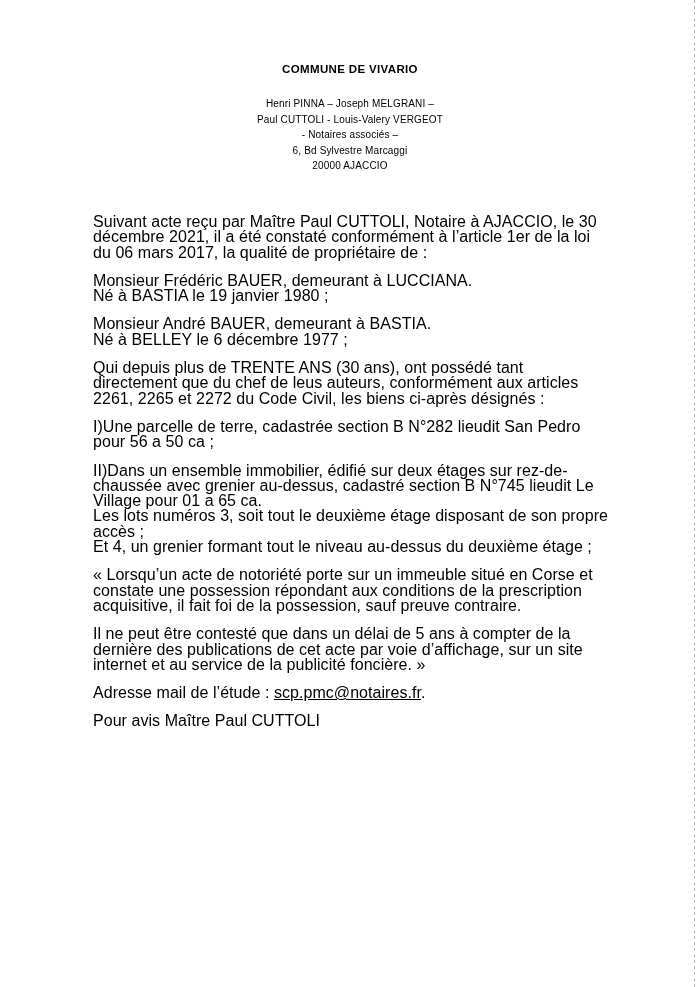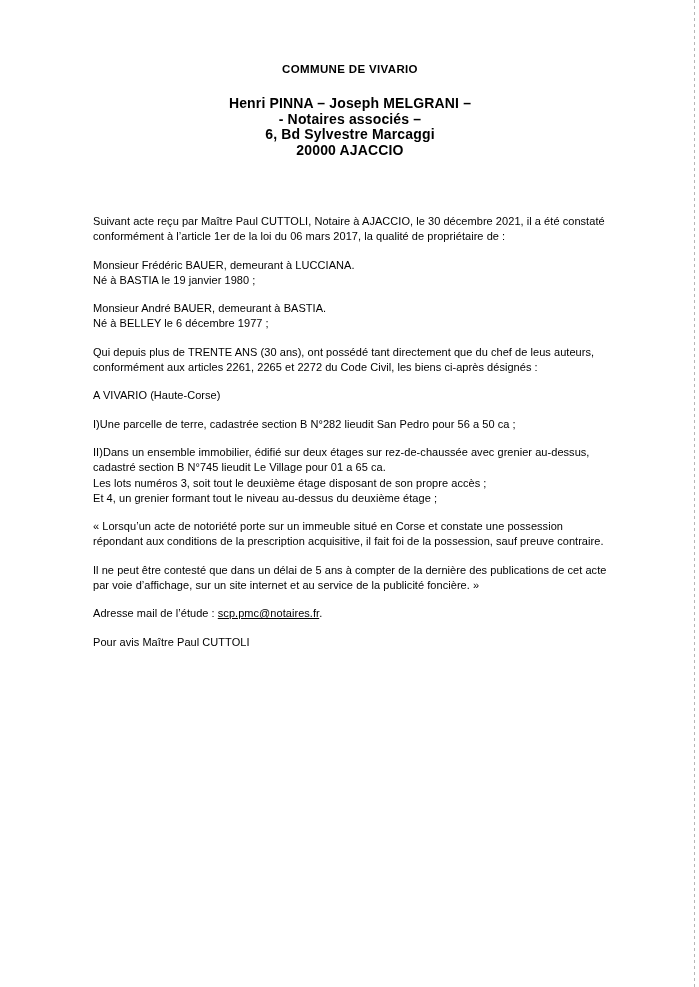--- a/index.html
+++ b/index.html
@@ -54,33 +54,33 @@
   }
   .title-line {
     font-weight: bold;
     font-size: 11.5px;
     letter-spacing: 0.35px;
     line-height: 1.25;
   }
   .title-line.first { margin-bottom: 18px; }
   .firm-block {
     margin-top: 20px;
-    font-weight: bold;
-    font-size: 14px;
+    font-weight: normal;
+    font-size: 10px;
     line-height: 15.5px;
     letter-spacing: 0.15px;
   }
 
   
   .body-col {
     position: absolute;
     left: 93px;
     top: 214px;
     width: 516px;
-    font-size: 11px;
+    font-size: 16px;
     line-height: 15.3px;
     text-align: left;
     letter-spacing: 0.05px;
   }
   .para {
     margin: 0 0 13px 0;
     white-space: pre-line;
   }
   .email-link {
     text-decoration: underline;
@@ -89,39 +89,39 @@
 </head>
 <body>
 
 <div class="page">
 
   <div class="header">
     <div class="title-line first">COMMUNE DE VIVARIO</div>
 
     <div class="firm-block">
       <div>Henri PINNA – Joseph MELGRANI –</div>
+      <div>Paul CUTTOLI - Louis-Valery VERGEOT</div>
       <div>- Notaires associés –</div>
       <div>6, Bd Sylvestre Marcaggi</div>
       <div>20000 AJACCIO</div>
     </div>
   </div>
 
   <div class="body-col">
 
     <p class="para">Suivant acte reçu par Maître Paul CUTTOLI, Notaire à AJACCIO, le 30 décembre 2021, il a été constaté conformément à l’article 1er de la loi du 06 mars 2017, la qualité de propriétaire de :</p>
 
     <p class="para">Monsieur Frédéric BAUER, demeurant à LUCCIANA.
 Né à BASTIA le 19 janvier 1980 ;</p>
 
     <p class="para">Monsieur André BAUER, demeurant à BASTIA.
 Né à BELLEY le 6 décembre 1977 ;</p>
 
     <p class="para">Qui depuis plus de TRENTE ANS (30 ans), ont possédé tant directement que du chef de leus auteurs, conformément aux articles 2261, 2265 et 2272 du Code Civil, les biens ci-après désignés :</p>
 
-    <p class="para">A VIVARIO (Haute-Corse)</p>
 
     <p class="para">I)Une parcelle de terre, cadastrée section B N°282 lieudit San Pedro pour 56 a 50 ca ;</p>
 
     <p class="para">II)Dans un ensemble immobilier, édifié sur deux étages sur rez-de-chaussée avec grenier au-dessus, cadastré section B N°745 lieudit Le Village pour 01 a 65 ca.
 Les lots numéros 3, soit tout le deuxième étage disposant de son propre accès ;
 Et 4, un grenier formant tout le niveau au-dessus du deuxième étage ;</p>
 
 
     <p class="para">« Lorsqu’un acte de notoriété porte sur un immeuble situé en Corse et constate une possession répondant aux conditions de la prescription acquisitive, il fait foi de la possession, sauf preuve contraire.</p>
 

